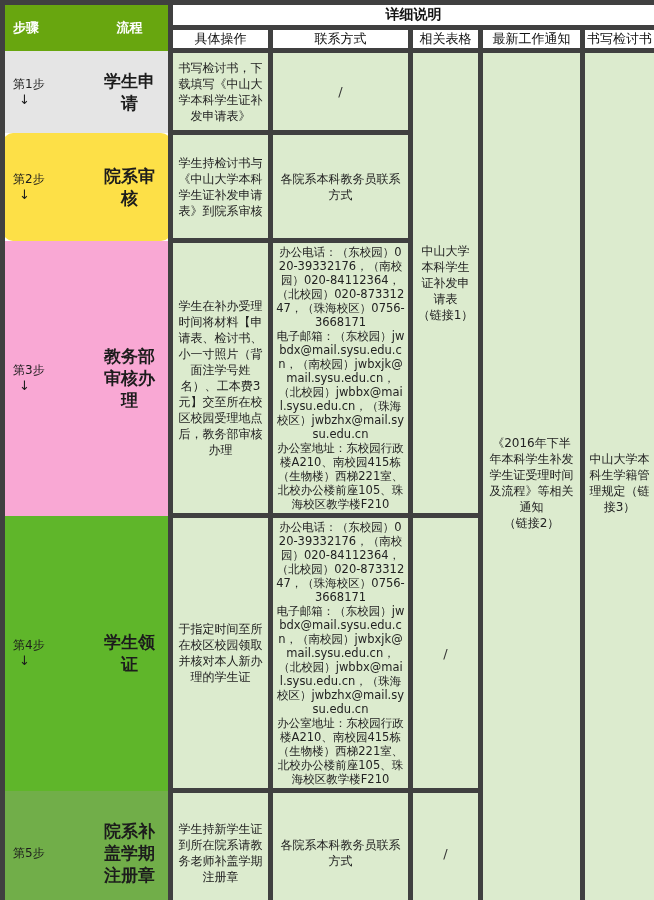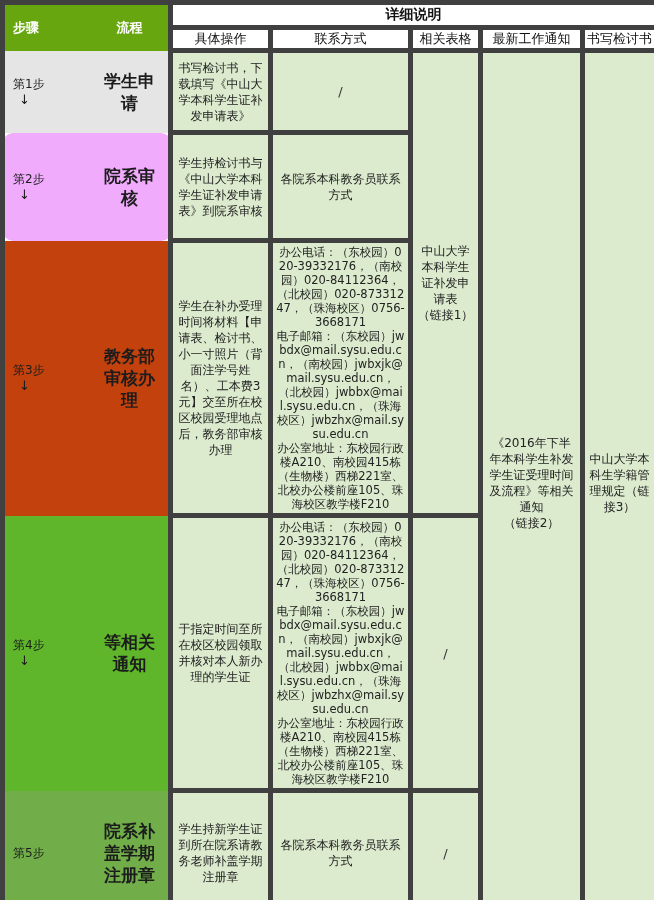--- a/index.html
+++ b/index.html
@@ -24,22 +24,22 @@
 
   
   .leftwrap { display:flex; align-items:center; width:100%; }
   .stepcol { width:52px; padding-left:8px; display:flex; flex-direction:column; align-items:flex-start; font-size:12px; line-height:15px; }
   .stepcol .arrow { font-size:13px; margin-left:6px; }
   .procname { flex:1; text-align:center; font-weight:bold; font-size:17px; line-height:22px; padding:0 6px 0 0;margin-left:40px; }
   .hleft .stepcol, .hleft .procname { font-size:13px; font-weight:bold; }
 
   
   td.bg-r1 { background:#e5e5e5; }
-  td.bg-r2 { background:#f0abfc;border-radius:10px; }
-  td.bg-r3 { background:#c2410c; }
+  td.bg-r2 { background:#fde047;border-radius:10px; }
+  td.bg-r3 { background:#f9a8d4; }
   td.bg-r4 { background:#5fb62a; }
   td.bg-r5 { background:#71ae49; }
   td.left-cell { border-top:hidden; border-bottom:hidden; }
 
   
   td.pale { background:#dcebce; }
   .celltext {
     font-size:12px; line-height:16px; padding:3px 4px;
     white-space:pre-line; word-break:break-all; text-align:center; color:#222;
   }
@@ -145,21 +145,21 @@
         </td>
   </tr>
 
   <tr style="height:267px">
     <td class="bg-r4 left-cell">
       <div class="leftwrap">
         <div class="stepcol">
           <span>第4步</span>
           <span class="arrow">↓</span>
         </div>
-        <div class="procname">等相关通知</div>
+        <div class="procname">学生领证</div>
       </div>
     </td>
     <td class="pale">
           <div class="celltext">于指定时间至所在校区校园领取并核对本人新办理的学生证</div>
         </td>
     <td class="pale small">
           <div class="celltext">办公电话：（东校园）020-39332176，（南校园）020-84112364，（北校园）020-87331247，（珠海校区）0756-3668171
 电子邮箱：（东校园）jwbdx@mail.sysu.edu.cn，（南校园）jwbxjk@mail.sysu.edu.cn，（北校园）jwbbx@mail.sysu.edu.cn，（珠海校区）jwbzhx@mail.sysu.edu.cn
 办公室地址：东校园行政楼A210、南校园415栋（生物楼）西梯221室、北校办公楼前座105、珠海校区教学楼F210</div>
         </td>

